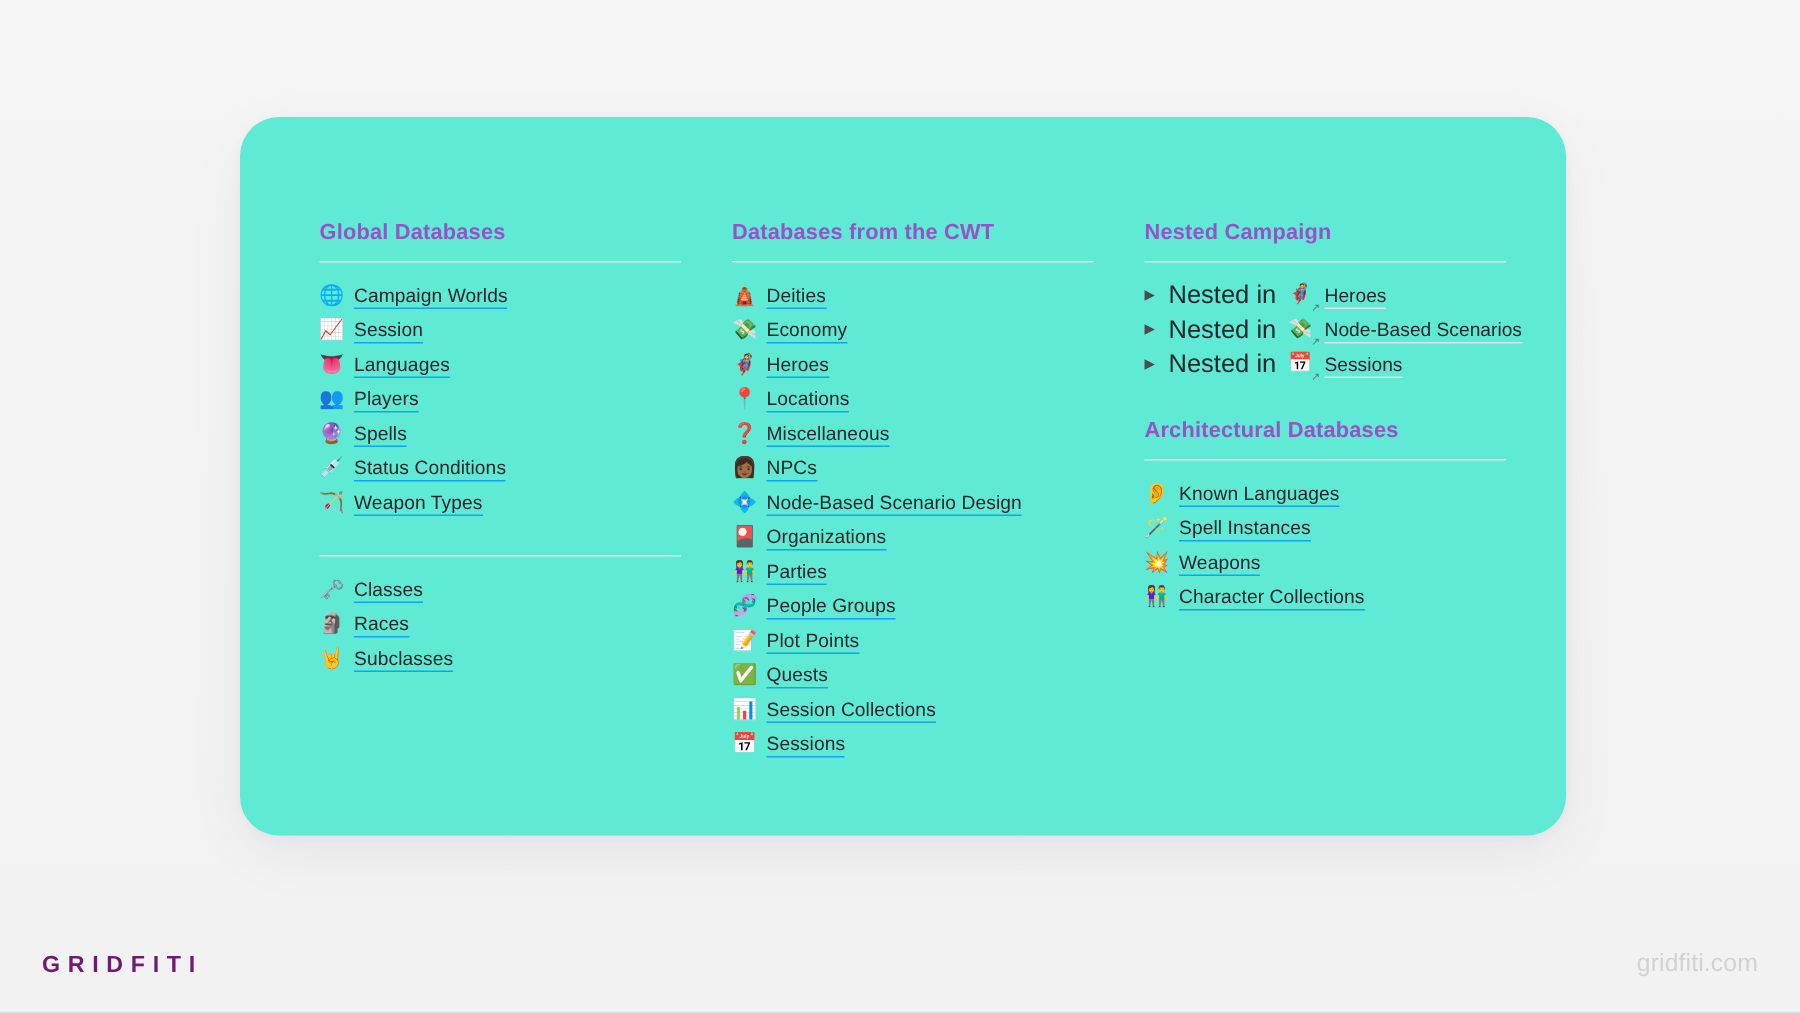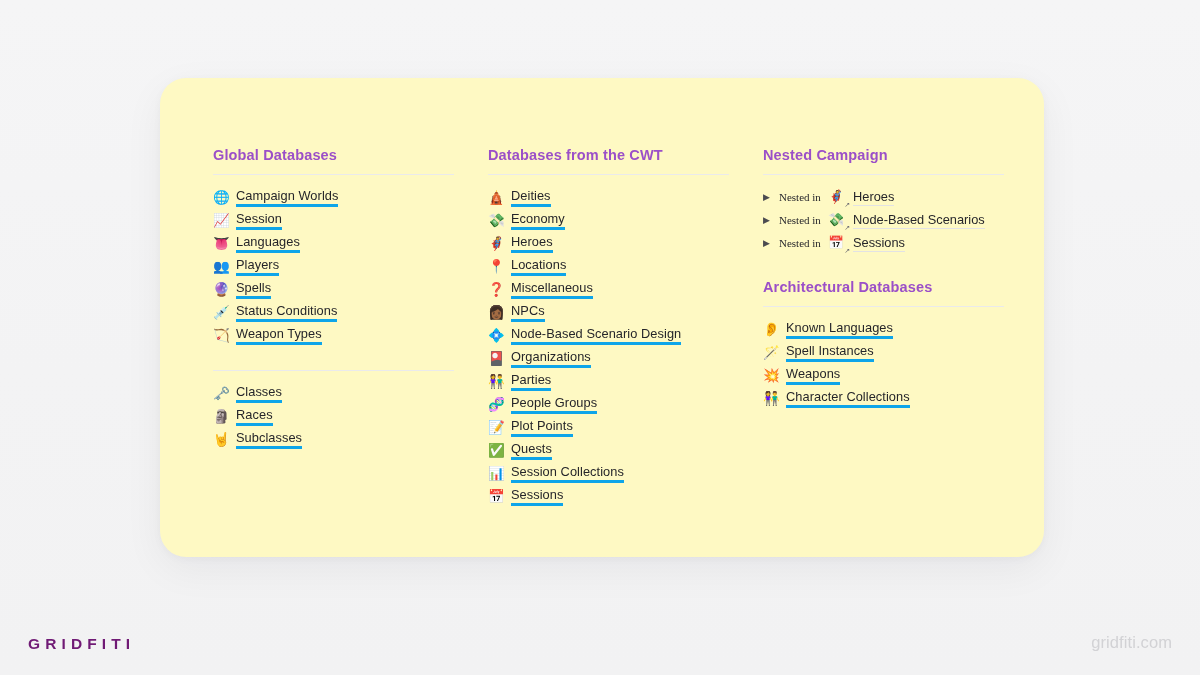--- a/index.html
+++ b/index.html
@@ -24,21 +24,21 @@
     background: linear-gradient(180deg, #f5f5f6 0%, #f3f3f4 55%, #f2f2f3 100%);
   }
 
   
   #notion-card {
     position: absolute;
     left: 160px;
     top: 78px;
     width: 884px;
     height: 479px;
-    background: #fef9c3;
+    background: #5eead4;
     border-radius: 26px;
     box-shadow: 0 12px 40px rgba(20, 20, 30, 0.055),
                 0 2px 8px rgba(20, 20, 30, 0.035);
     overflow: hidden;
   }
 
   
   #columns {
     position: absolute;
     left: 53px;
@@ -96,21 +96,21 @@
     text-align: center;
     font-family: "DejaVu Sans", sans-serif;
     display: inline-block;
   }
 
   .db-label {
     font-size: 12.8px;
     color: #25252a;
     font-weight: 400;
     letter-spacing: 0.005em;
-    border-bottom: 3px solid #0ea5e9;
+    border-bottom: 1px solid #0ea5e9;
     line-height: 17px;
     white-space: nowrap;
   }
 
   
   .nested-item {
     display: flex;
     align-items: center;
     gap: 7px;
     min-height: 23px;
@@ -121,24 +121,23 @@
   .toggle-tri {
     flex: 0 0 auto;
     width: 9px;
     font-size: 9px;
     line-height: 16px;
     color: #4b4b50;
     font-family: "DejaVu Sans", sans-serif;
   }
 
   .nested-prefix {
-    font-size: 11px;
+    font-size: 17px;
     color: #25252a;
     white-space: nowrap;
-    font-family: Liberation Serif, serif;
   }
 
   .nested-emoji {
     font-size: 13px;
     font-family: "DejaVu Sans", sans-serif;
     position: relative;
     display: inline-block;
     margin: 0 1px;
   }
 

